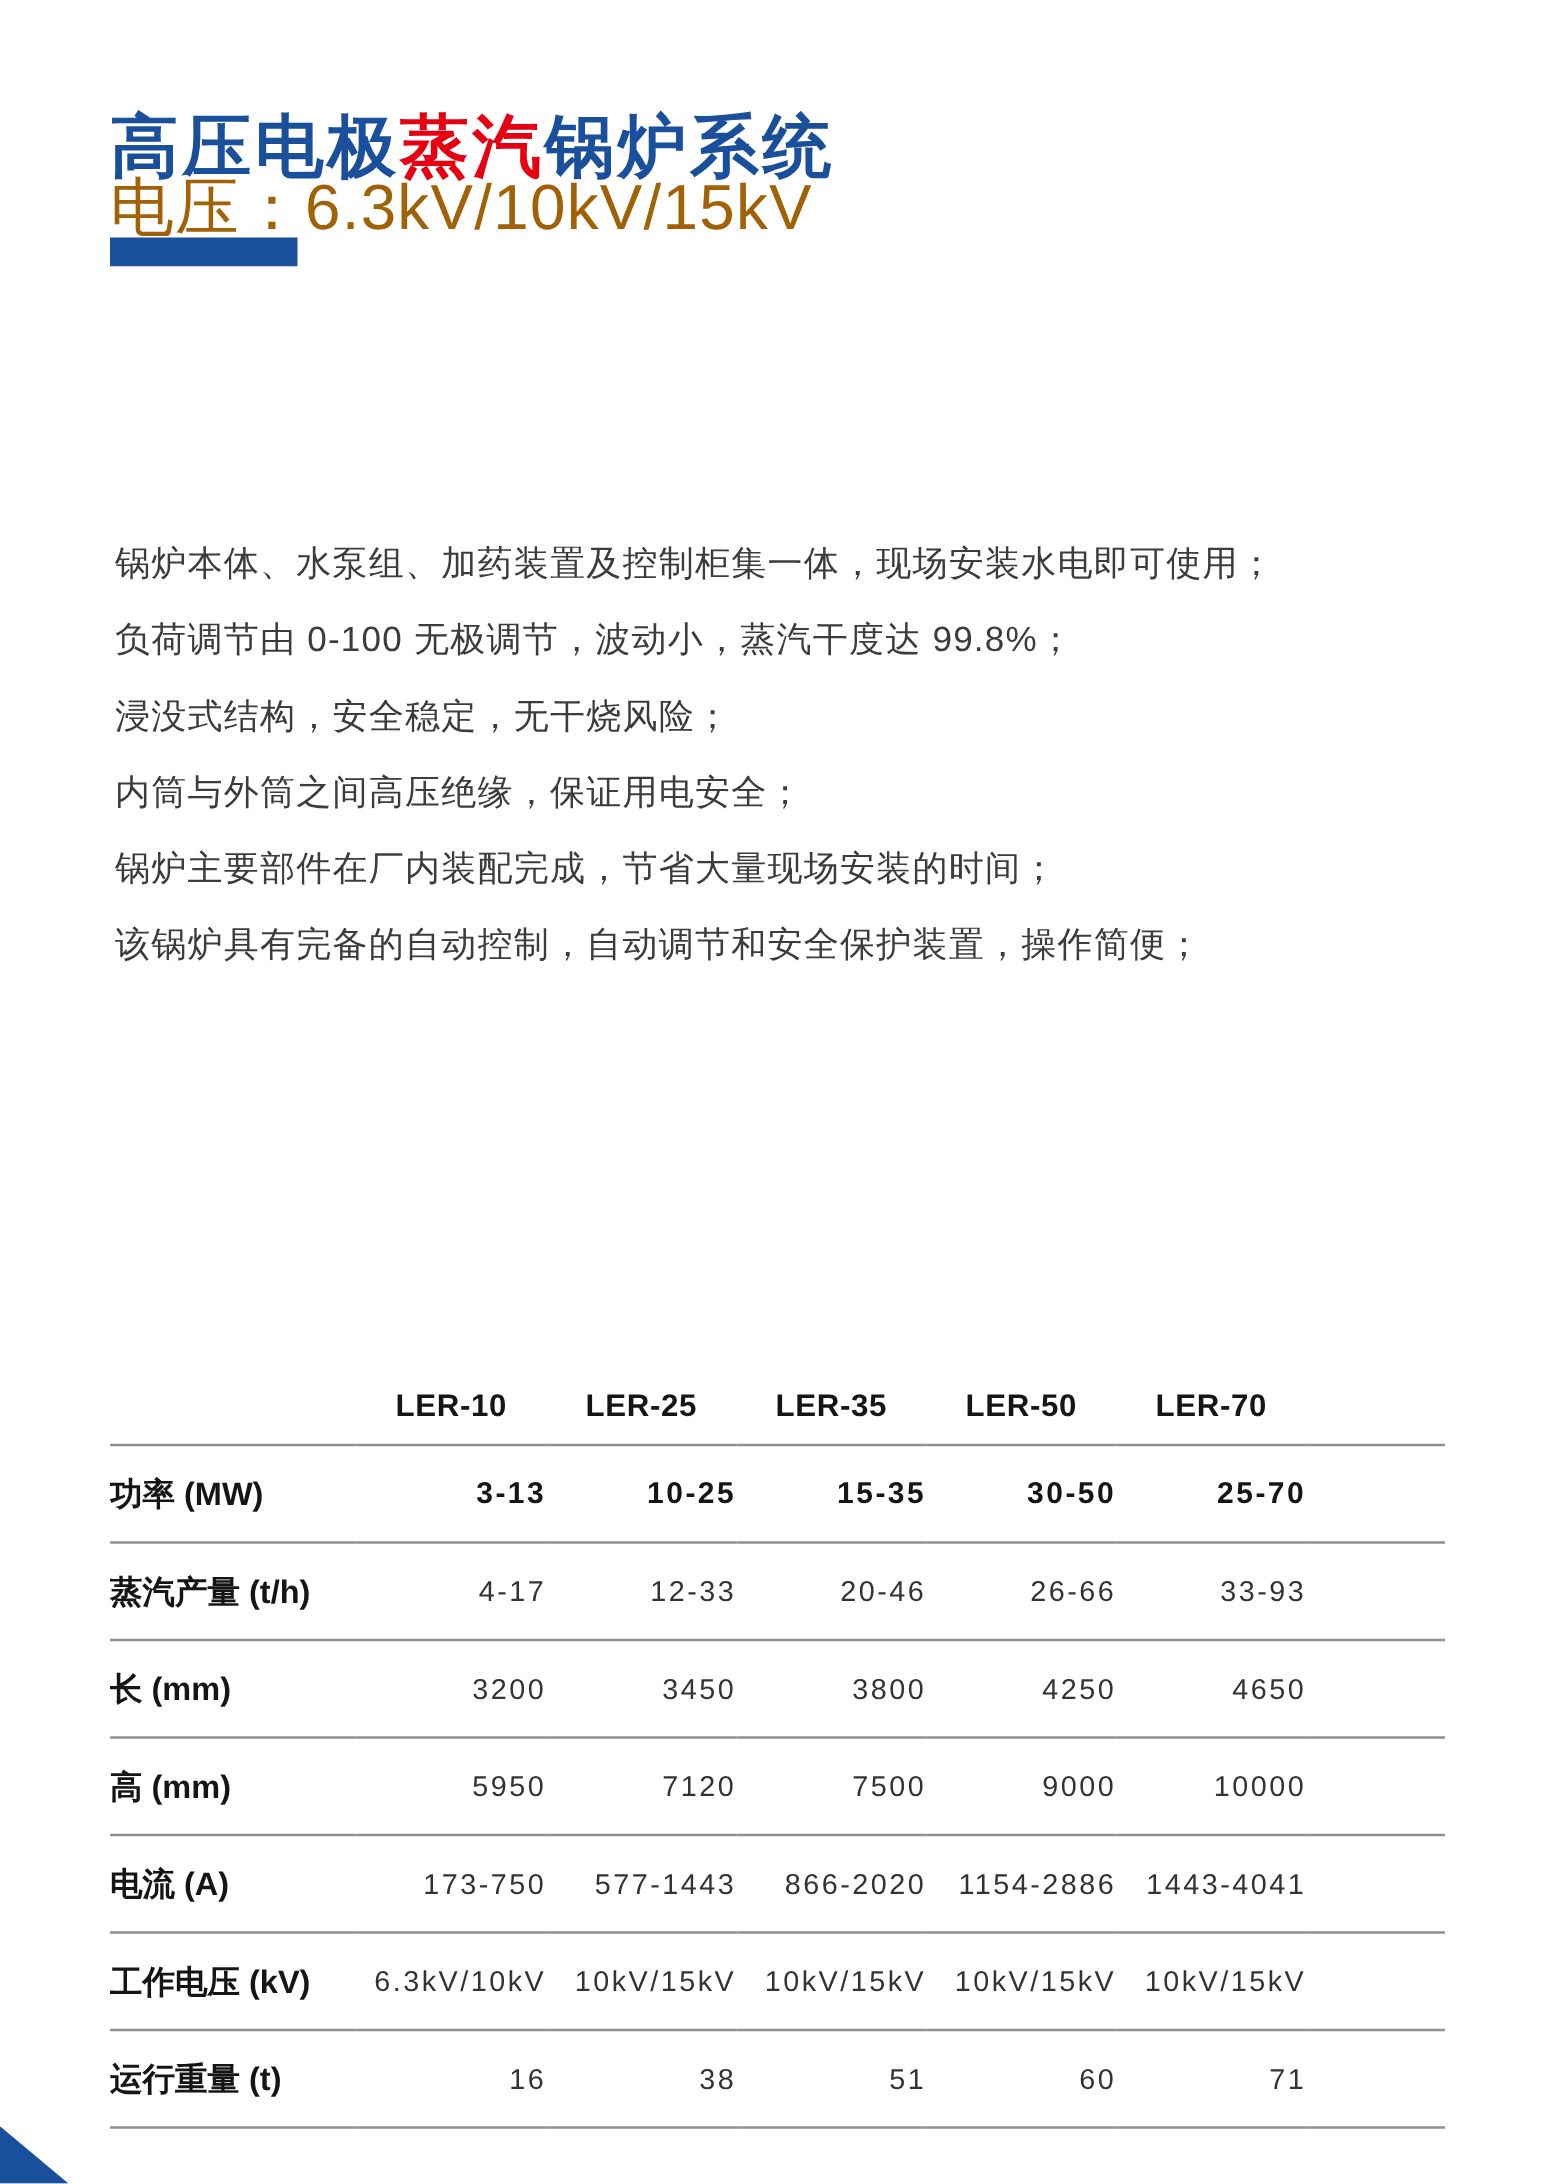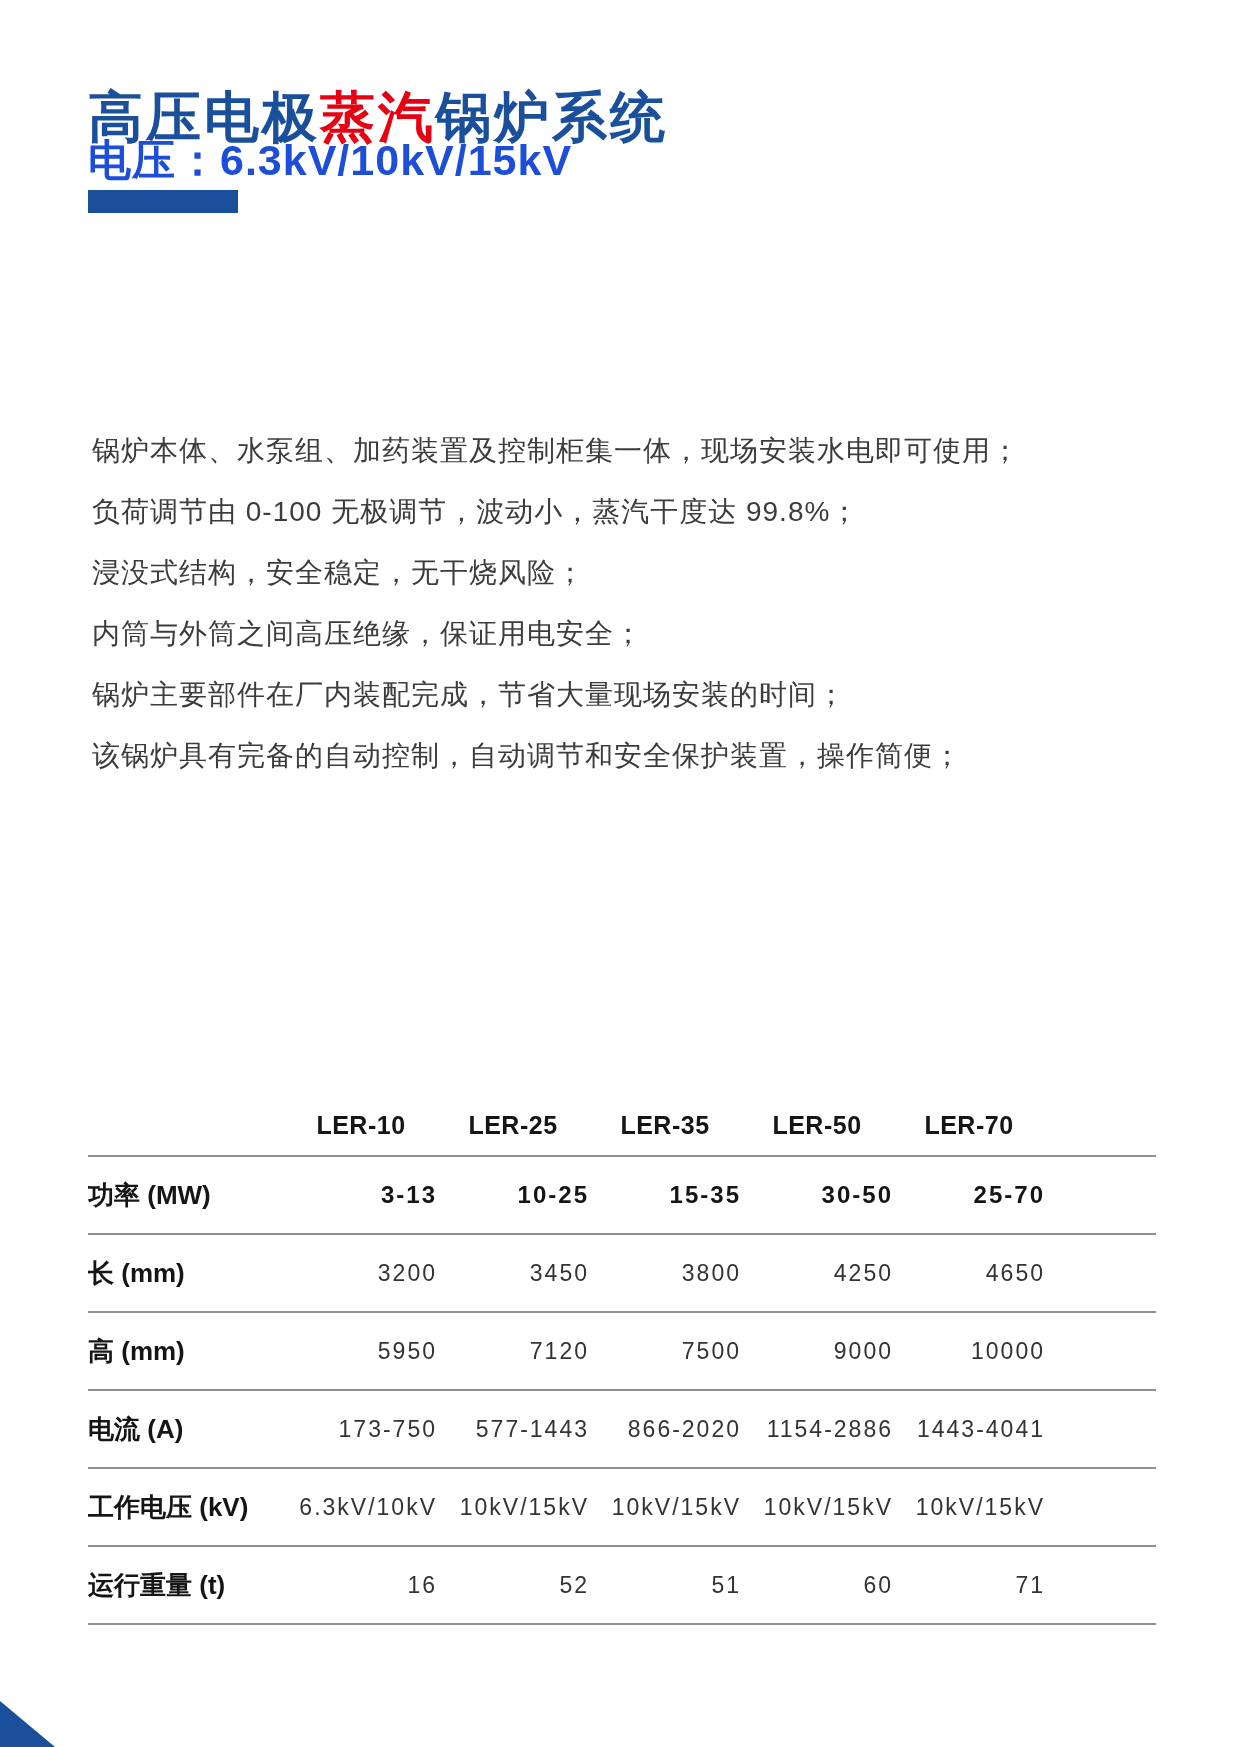--- a/index.html
+++ b/index.html
@@ -13,22 +13,22 @@
   }
   .page-title {
     position: absolute; left: 88px; top: 50px;
     font-size: 55px; font-weight: bold; letter-spacing: 3px;
     white-space: nowrap; line-height: 1.1;
   }
   .seg-blue { color: #1a4f9c; }
   .seg-red  { color: #e60012; margin-top: 28px; }
   .page-subtitle {
     position: absolute; left: 88px; top: 132px;
-    font-size: 43px; color: #1d4ed8; letter-spacing: 1px;
-    white-space: nowrap; font-weight: 700;
+    font-size: 51px; color: #a16207; letter-spacing: 1px;
+    white-space: nowrap; font-weight: 400;
   }
   .accent-bar {
     position: absolute; left: 88px; top: 190px;
     width: 150px; height: 23px; background: #1a4f9c;
   }
   .feature-list { position: absolute; left: 88px; top: 418px; }
   .feature-line {
     margin: 4px; font-size: 28px; line-height: 57px;
     color: #3c3c3c; letter-spacing: 1px; white-space: nowrap;
   }
@@ -102,20 +102,29 @@
       <tr class="row-emph">
         <td class="row-label">功率 (MW)</td>
         <td class="cell">3-13</td>
         <td class="cell">10-25</td>
         <td class="cell">15-35</td>
         <td class="cell">30-50</td>
         <td class="cell">25-70</td>
         <td class="cell"></td>
       </tr>
       <tr>
+        <td class="row-label">蒸汽产量 (t/h)</td>
+        <td class="cell">4-17</td>
+        <td class="cell">12-33</td>
+        <td class="cell">20-46</td>
+        <td class="cell">26-66</td>
+        <td class="cell">33-93</td>
+        <td class="cell"></td>
+      </tr>
+      <tr>
         <td class="row-label">长 (mm)</td>
         <td class="cell">3200</td>
         <td class="cell">3450</td>
         <td class="cell">3800</td>
         <td class="cell">4250</td>
         <td class="cell">4650</td>
         <td class="cell"></td>
       </tr>
       <tr>
         <td class="row-label">高 (mm)</td>
@@ -140,21 +149,21 @@
         <td class="cell">6.3kV/10kV</td>
         <td class="cell">10kV/15kV</td>
         <td class="cell">10kV/15kV</td>
         <td class="cell">10kV/15kV</td>
         <td class="cell">10kV/15kV</td>
         <td class="cell"></td>
       </tr>
       <tr>
         <td class="row-label">运行重量 (t)</td>
         <td class="cell">16</td>
-        <td class="cell">52</td>
+        <td class="cell">38</td>
         <td class="cell">51</td>
         <td class="cell">60</td>
         <td class="cell">71</td>
         <td class="cell"></td>
       </tr>
     </tbody>
 </table>
 
 <div class="corner-accent"></div>
 

